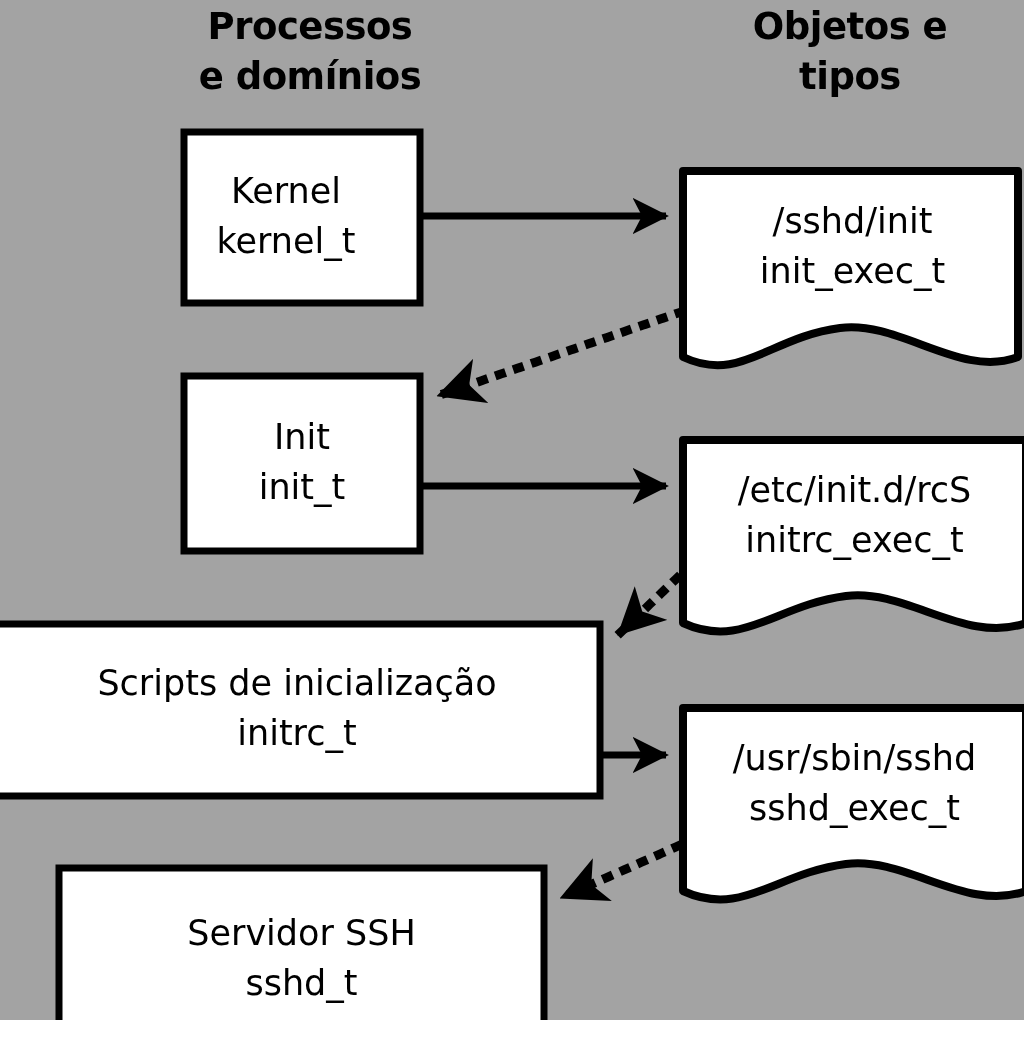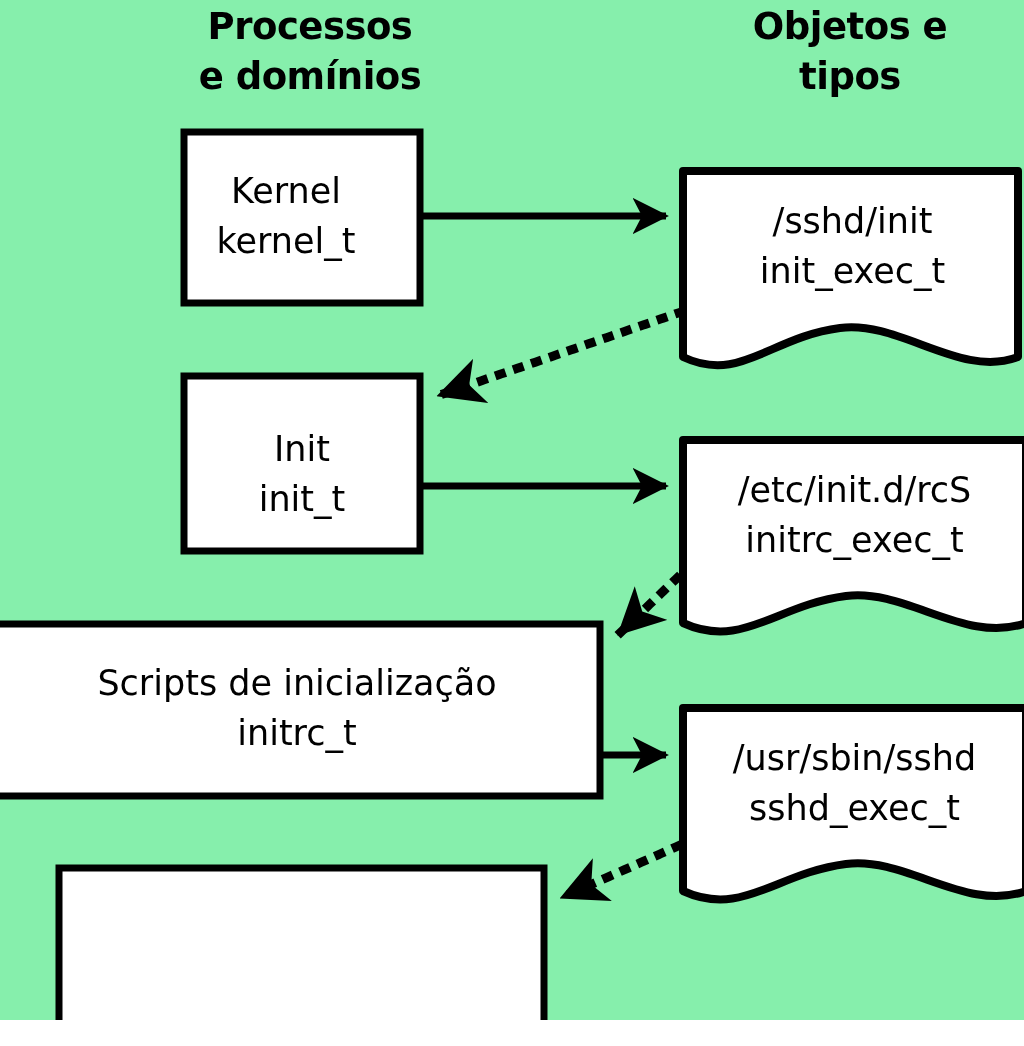--- a/index.html
+++ b/index.html
@@ -4,21 +4,21 @@
 <style>
   html, body {
     margin: 0;
     padding: 0;
     background: #ffffff;
   }
   #canvas {
     position: relative;
     width: 1024px;
     height: 1020px;
-    background: #86efac;
+    background: #a3a3a3;
     overflow: hidden;
     font-family: "DejaVu Sans", sans-serif;
   }
   #diagram-svg {
     position: absolute;
     top: 0;
     left: 0;
     width: 1024px;
     height: 1046px;
   }
@@ -104,26 +104,28 @@
 
   <div class="col-header" id="header-left">Processos
 e domínios</div>
 
   <div class="col-header" id="header-right">Objetos e
 tipos</div>
 
   <div class="node-label" style="left:168px; top:166px; width:236px;">Kernel
 kernel_t</div>
 
-  <div class="node-label" style="left:184px; top:424px; width:236px;">Init
+  <div class="node-label" style="left:184px; top:412px; width:236px;">Init
 init_t</div>
 
   <div class="node-label" style="left:-6px; top:658px; width:606px;">Scripts de inicialização
 initrc_t</div>
 
+  <div class="node-label" style="left:59px; top:908px; width:485px;">Servidor SSH
+sshd_t</div>
 
   <div class="node-label" style="left:683px; top:196px; width:339px;">/sshd/init
 init_exec_t</div>
 
   <div class="node-label" style="left:683px; top:465px; width:343px;">/etc/init.d/rcS
 initrc_exec_t</div>
 
   <div class="node-label" style="left:683px; top:733px; width:343px;">/usr/sbin/sshd
 sshd_exec_t</div>
 

